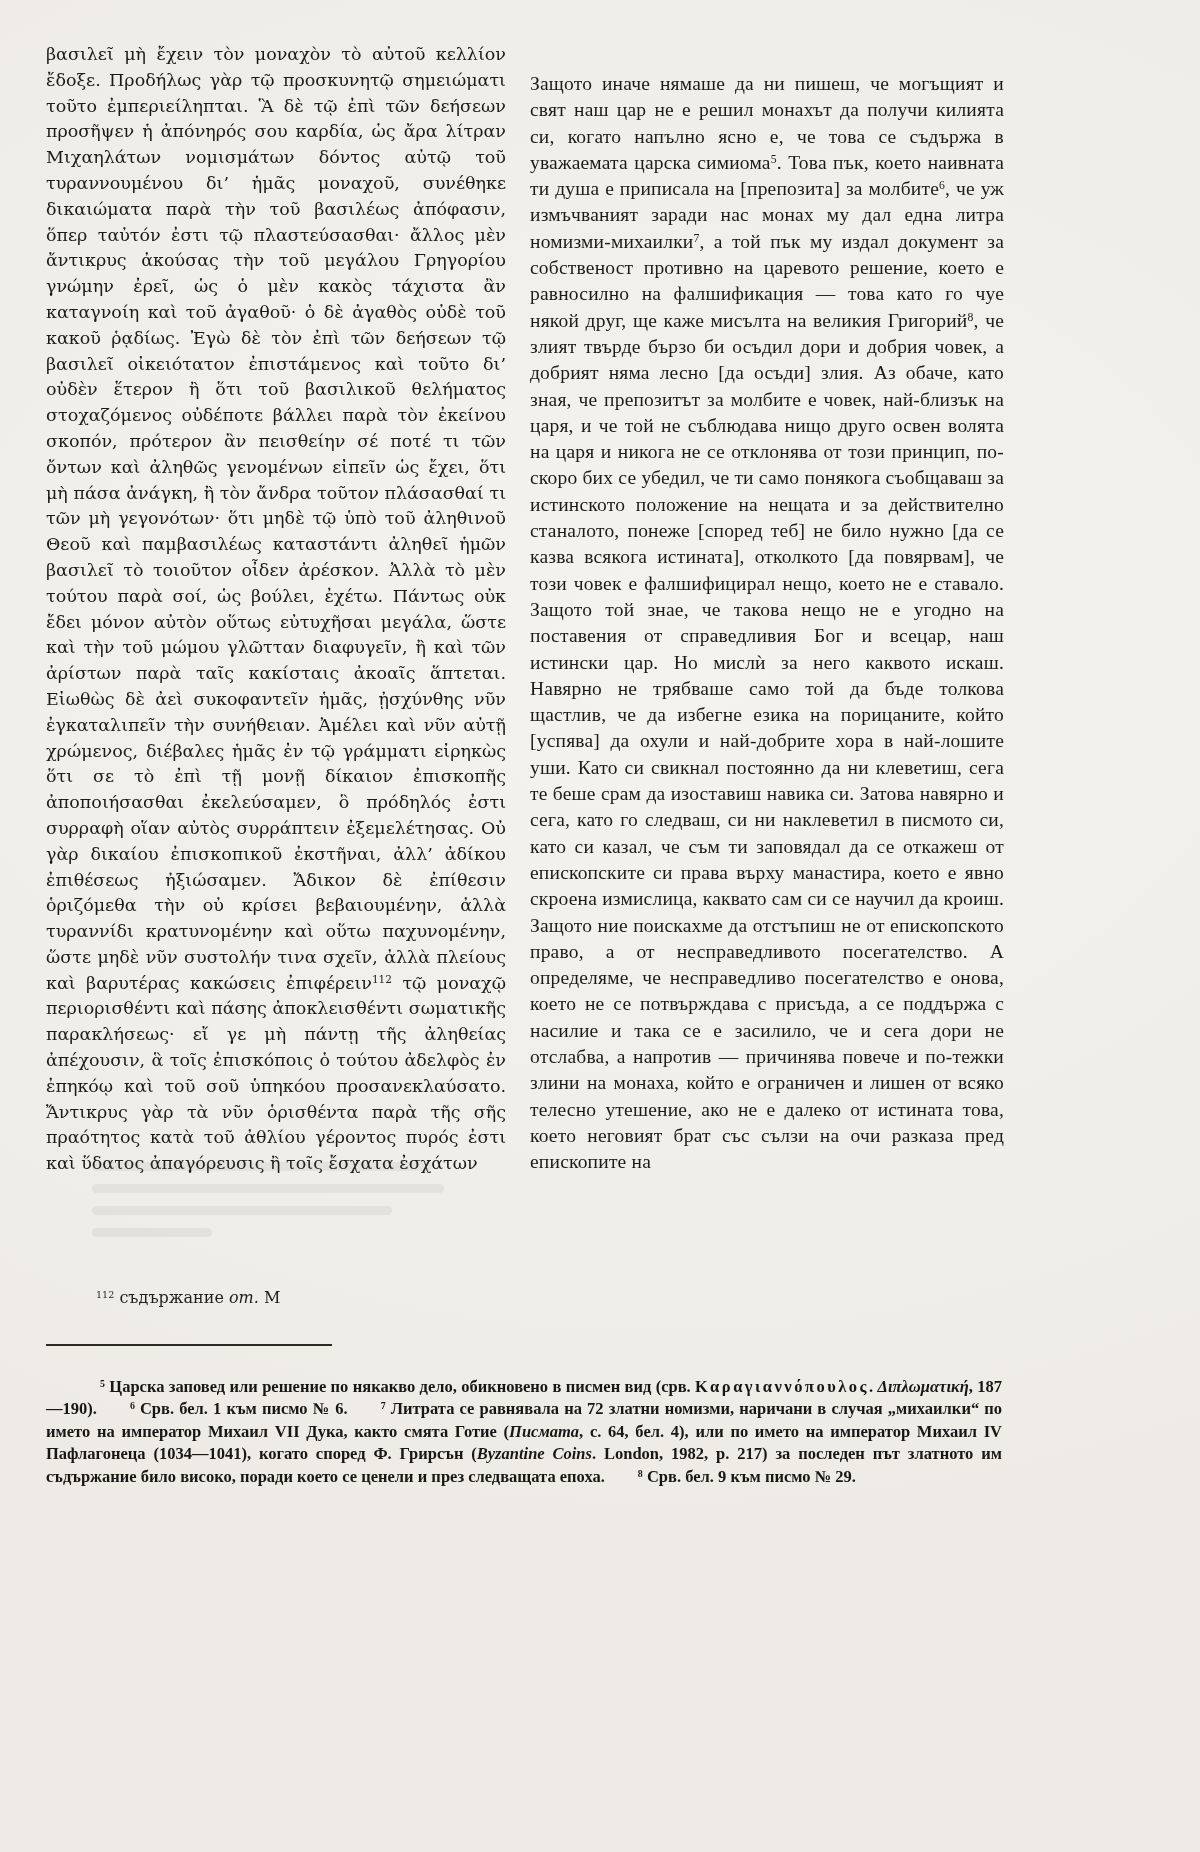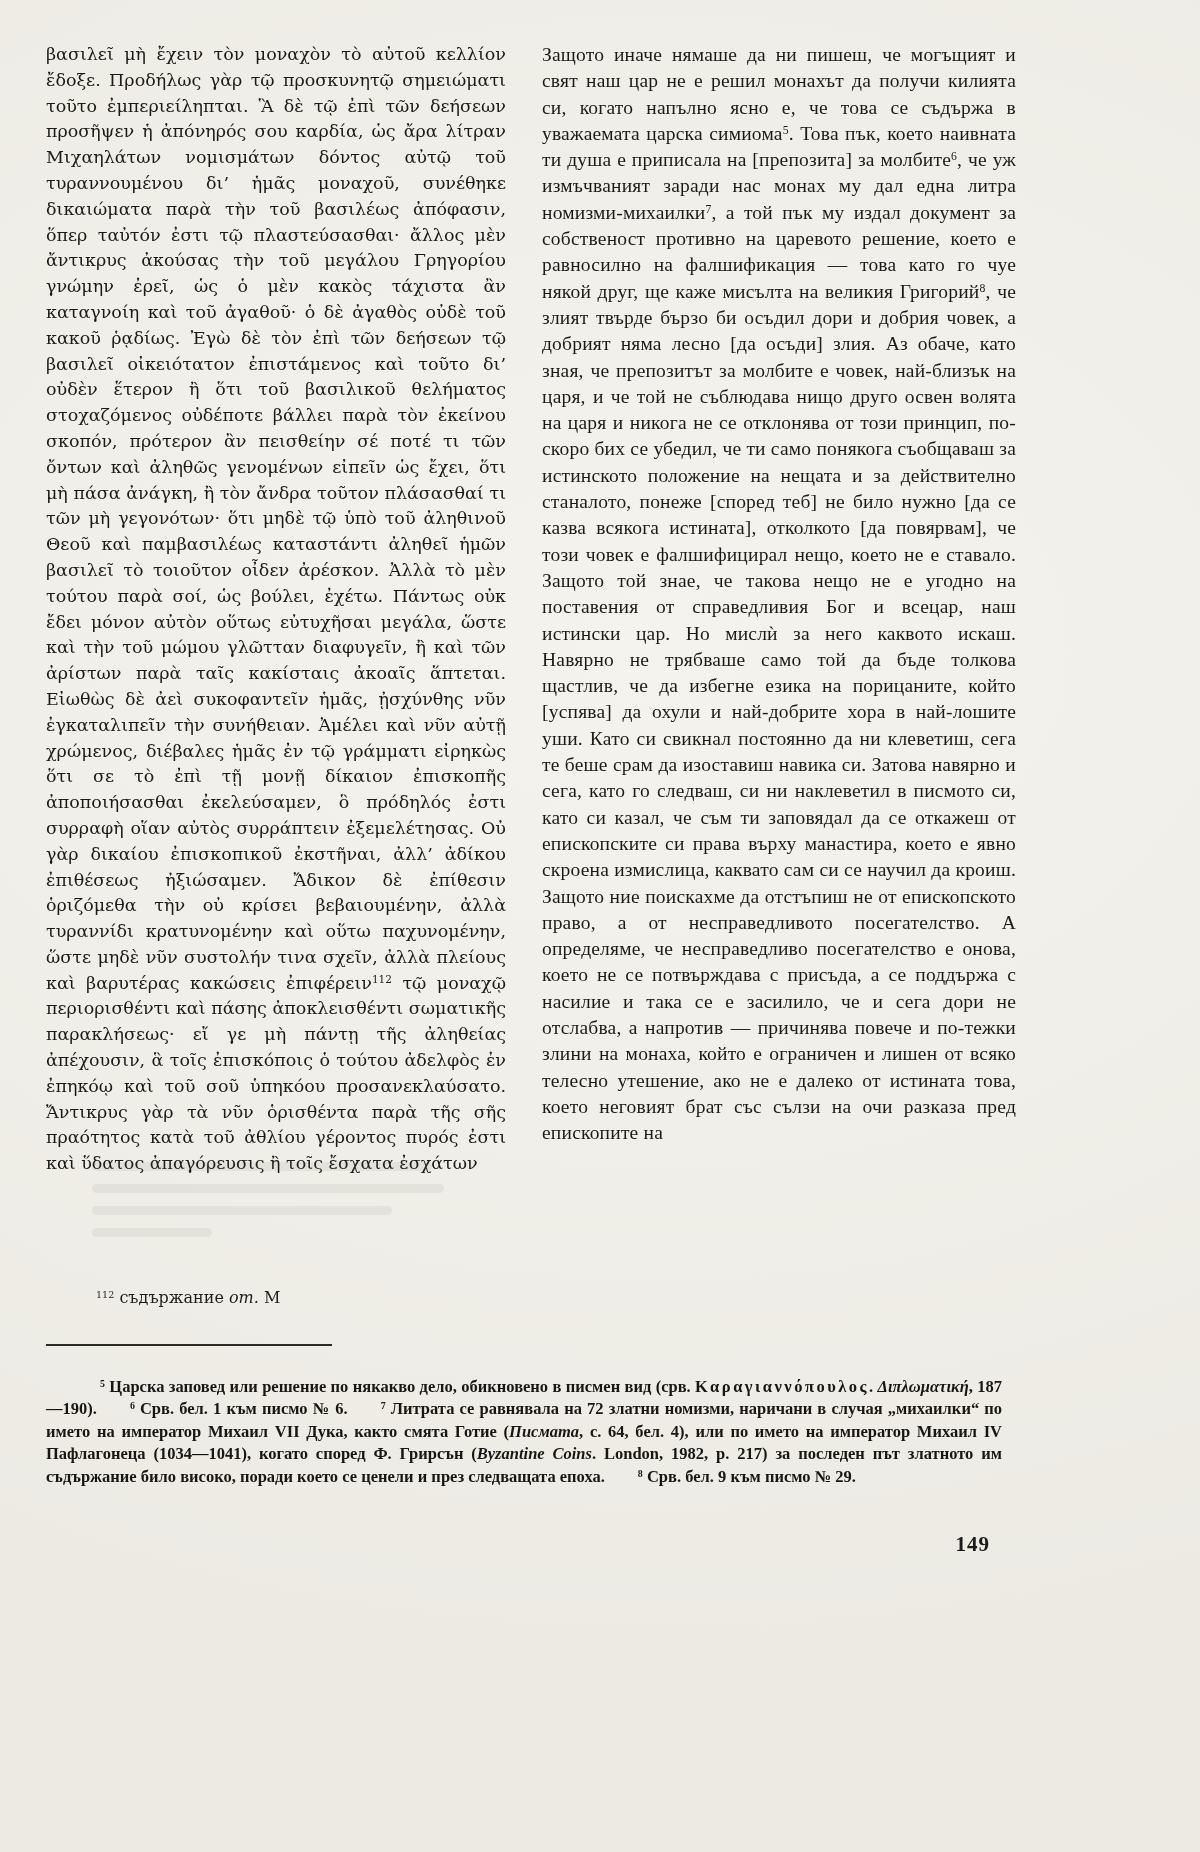--- a/index.html
+++ b/index.html
@@ -21,39 +21,40 @@
     background:
       radial-gradient(ellipse 1400px 1000px at 55% 35%, rgba(255,255,255,0.25), rgba(0,0,0,0.02)),
       #f1efe8;
   }
   .columns {
     position: absolute;
     top: 42px;
     left: 46px;
     width: 958px;
     display: flex;
-    gap: 36px;
+    gap: 24px;
   }
   .col {
     text-align: justify;
   }
   .col-greek {
     width: 460px;
     flex: 0 0 460px;
     font-family: "DejaVu Serif", serif;
     font-size: 17.5px;
     line-height: 25.8px;
   }
   .col-translation {
     width: 474px;
     flex: 0 0 474px;
     font-family: "Liberation Serif", "DejaVu Serif", serif;
     font-size: 19.5px;
     line-height: 26.3px;
     letter-spacing: 0.2px;
+    margin-top: 29px;
   }
   sup {
     font-size: 0.6em;
     line-height: 0;
     vertical-align: baseline;
     position: relative;
     top: -0.5em;
   }
   .apparatus {
     position: absolute;
@@ -127,15 +128,14 @@
     <div class="ghost-line g3"></div>
     <div class="ghost-line g4"></div>
   </div>
 
   <div class="apparatus"><sup>112</sup><span> съдържание </span><span style="font-style: italic;">om.</span><span> M</span></div>
 
   <div class="footnote-rule"></div>
 
   <div class="footnotes"><sup>5</sup><span> Царска заповед или решение по някакво дело, обикновено в писмен вид (срв. </span><span style="letter-spacing: 2.5px;">Καραγιαννόπουλος</span><span>. </span><span style="font-style: italic;">Διπλωματική</span><span>, 187—190).  </span><sup>6</sup><span> Срв. бел. 1 към писмо № 6.  </span><sup>7</sup><span> Литрата се равнявала на 72 златни номизми, наричани в случая „михаилки“ по името на император Михаил VII Дука, както смята Готие (</span><span style="font-style: italic;">Писмата</span><span>, с. 64, бел. 4), или по името на император Михаил IV Пафлагонеца (1034—1041), когато според Ф. Грирсън (</span><span style="font-style: italic;">Byzantine Coins</span><span>. London, 1982, p. 217) за последен път златното им съдържание било високо, поради което се ценели и през следващата епоха.  </span><sup>8</sup><span> Срв. бел. 9 към писмо № 29.</span></div>
 
-  <div class="page-number">149</div>
 
 </div>
 
 </body></html>

